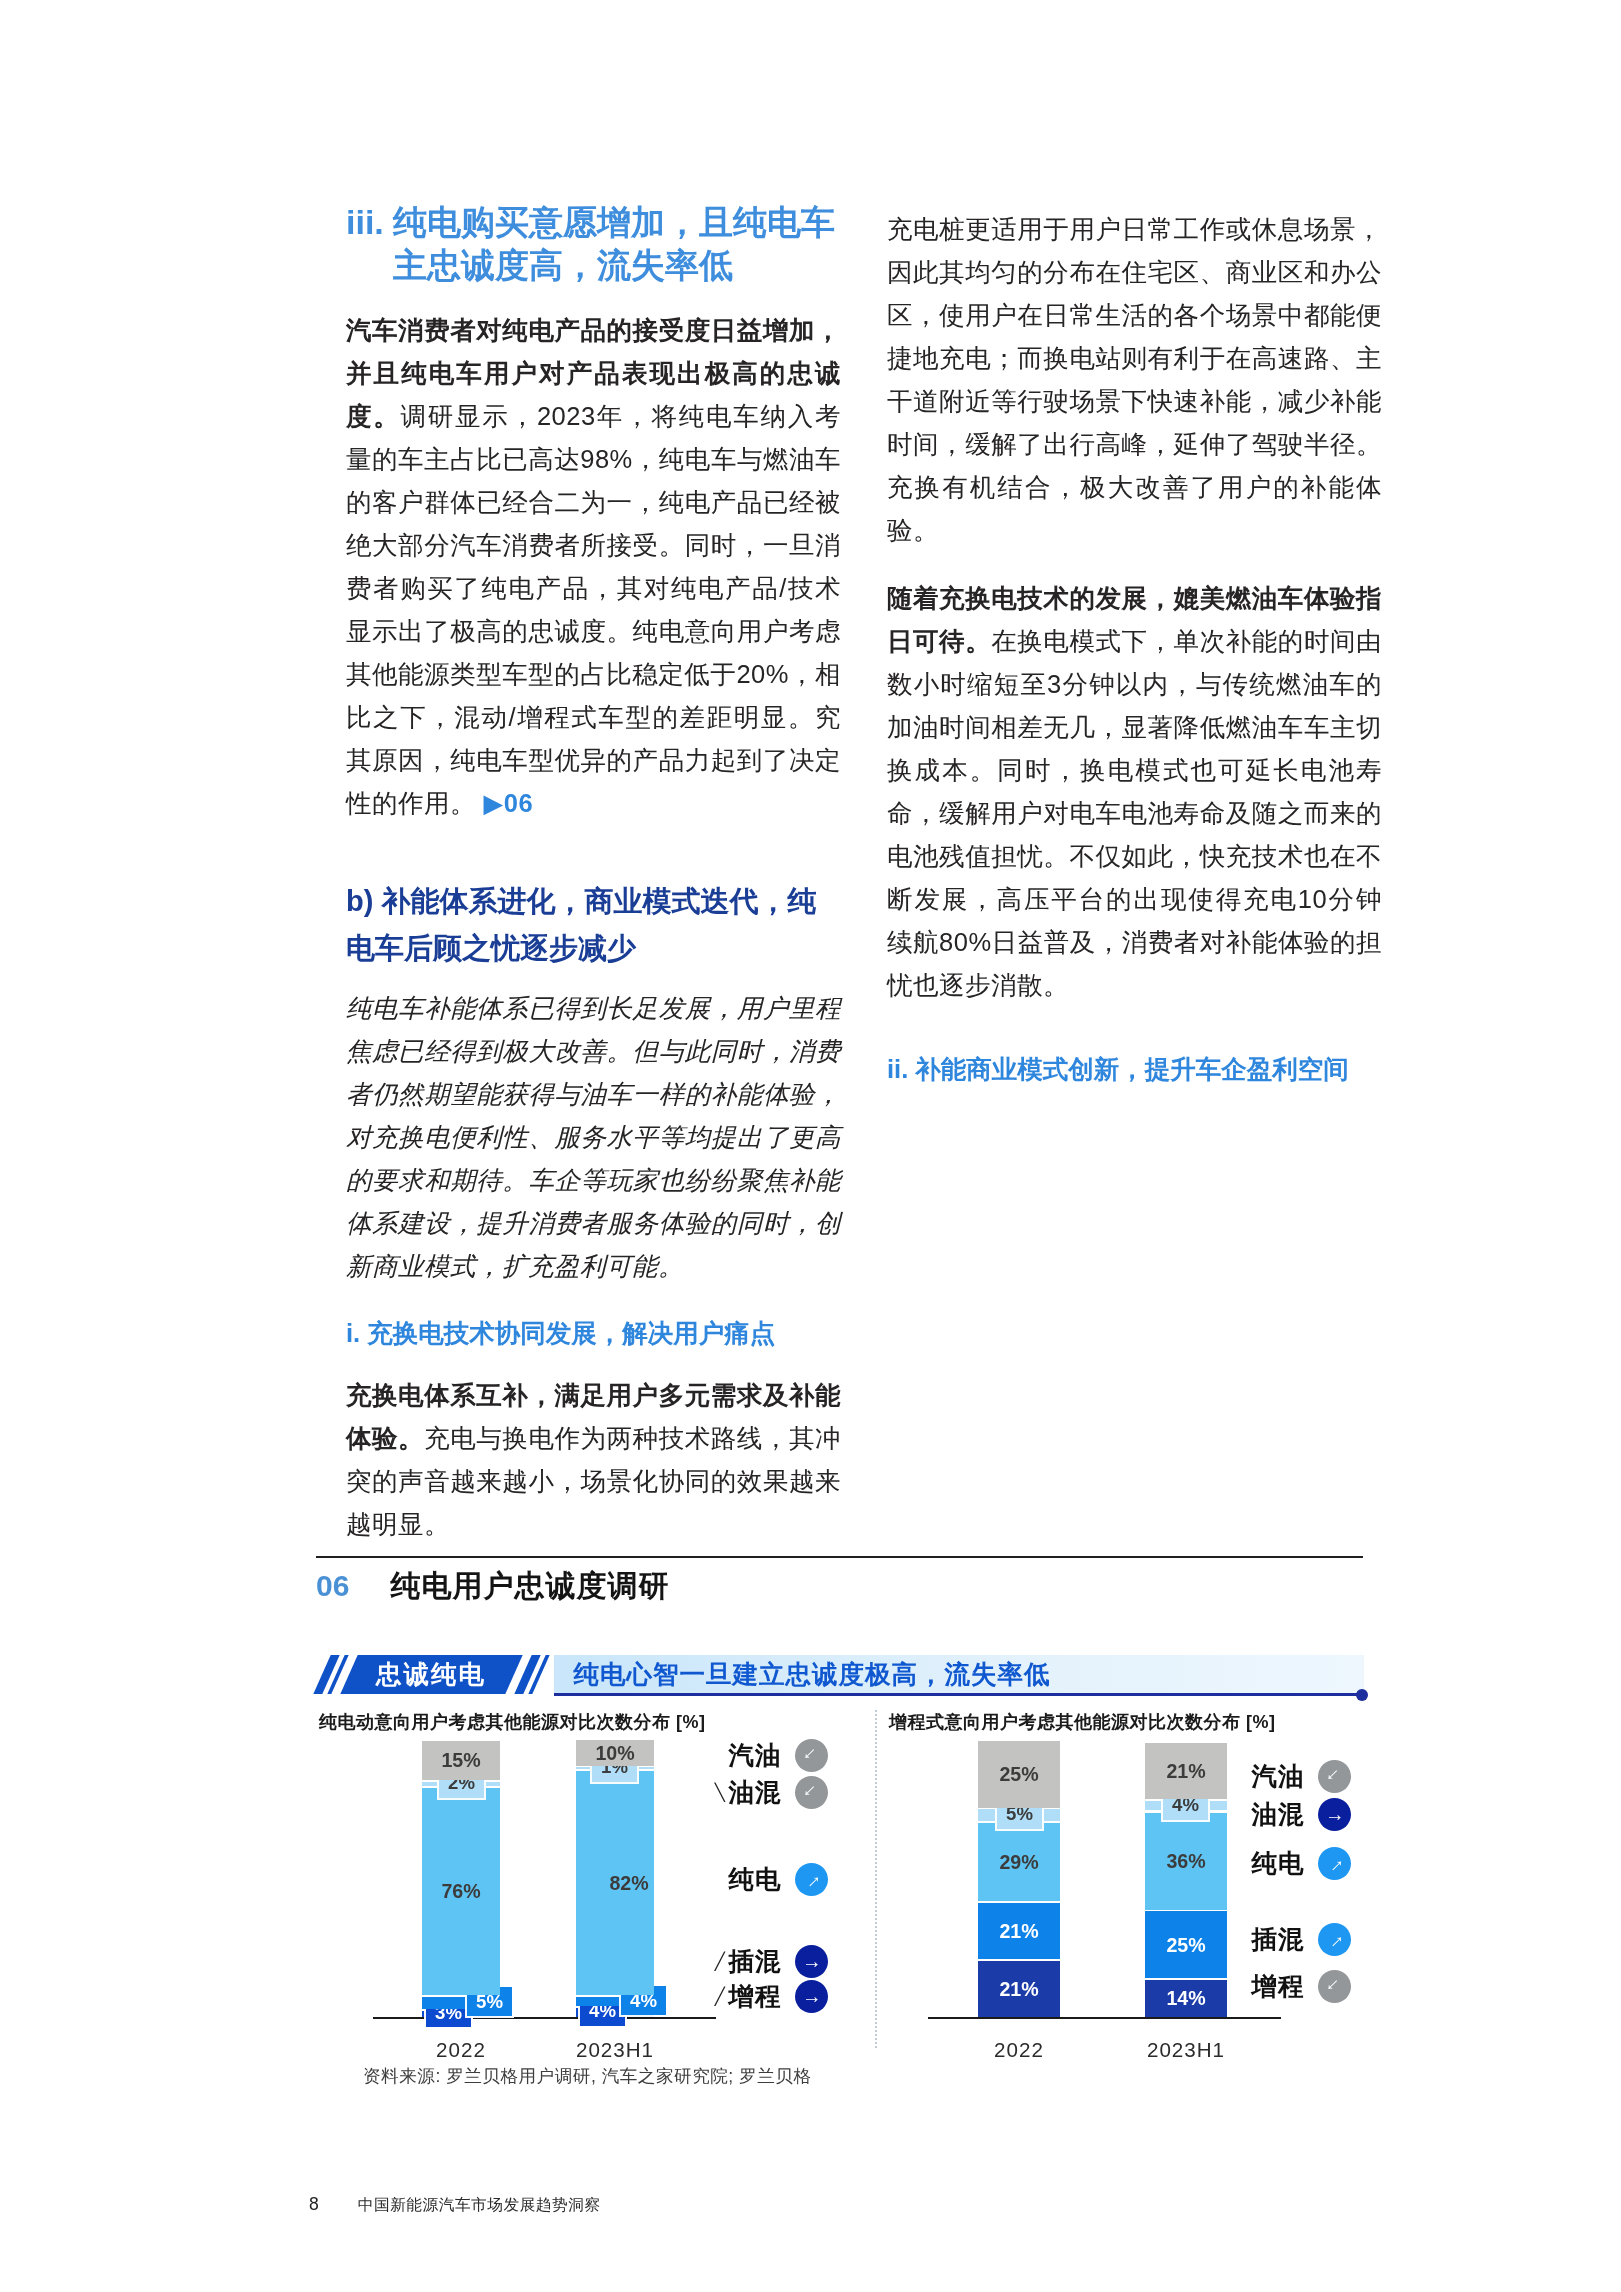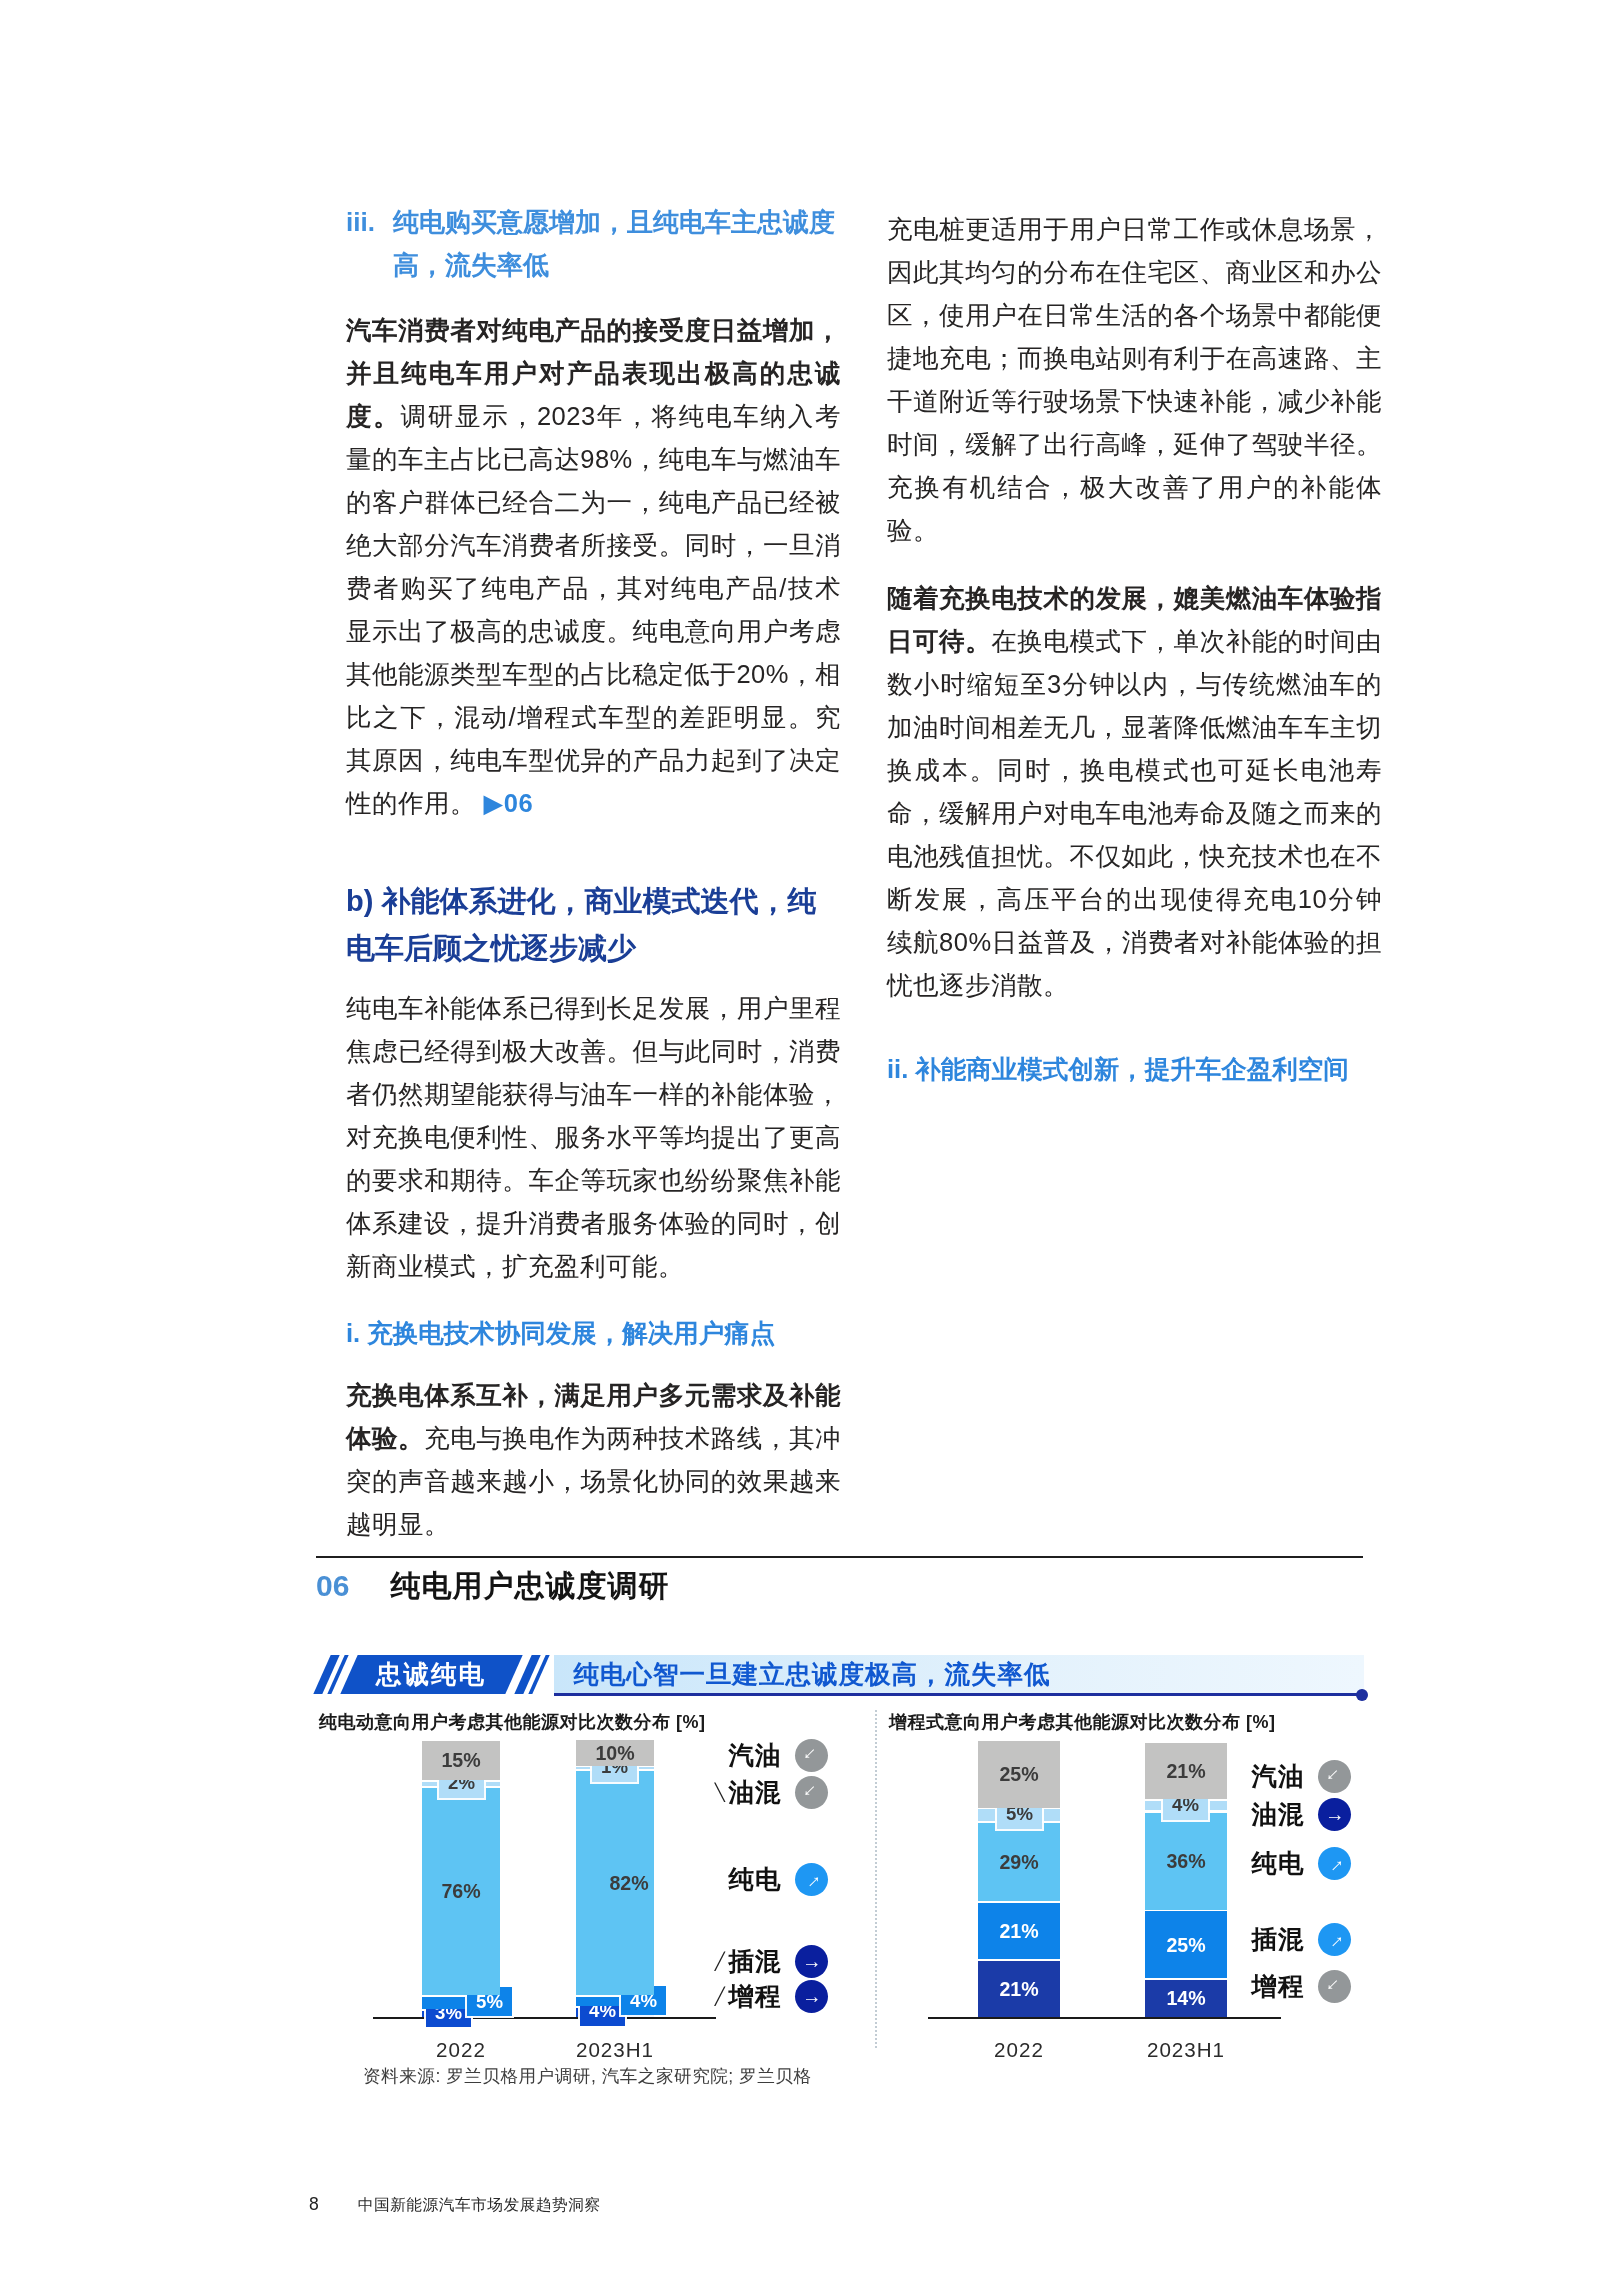--- a/index.html
+++ b/index.html
@@ -7,25 +7,25 @@
         font-family:"Liberation Sans","DejaVu Sans",sans-serif;color:#262424;overflow:hidden;}
 
   
   .col{position:absolute;width:495px;}
   .col-left{left:346px;top:201px;}
   .col-right{left:887px;top:208px;}
   .body-p{font-size:25.5px;line-height:43px;letter-spacing:0.5px;text-align:justify;margin:0;}
   .body-p b{font-weight:700;}
   .accent{color:#2e86dd;font-weight:700;}
 
-  .h-light{color:#3e8edd;font-weight:700;font-size:26px;line-height:43px;margin:0 0 21.6px 0;display:flex;}
+  .h-light{color:#3e8edd;font-weight:700;font-size:34px;line-height:43px;margin:0 0 21.6px 0;display:flex;}
   .h-light .marker{width:47px;flex:0 0 47px;}
   .h-sub{color:#2e86dd;font-weight:700;font-size:25.5px;line-height:43px;margin:23.5px 0 19.6px 0;}
   .h-navy{color:#1a3e96;font-weight:700;font-size:29px;line-height:47px;margin:53px 0 15.7px 0;}
-  .mt-p2{margin-top:15px;}
+  .mt-p2{margin-top:15px;font-style:italic;}
   .p-r2{margin-top:24.5px;}
   .h-sub-r{margin-top:41px;margin-bottom:22.5px;}
 
   
   .fig-rule{position:absolute;left:316px;top:1556px;width:1047px;height:2px;background:#1f1f1f;}
   .fig-title{position:absolute;left:316px;top:1566px;display:flex;align-items:baseline;gap:41px;}
   .fig-num{color:#4a90d5;font-size:30px;font-weight:700;}
   .fig-name{color:#141414;font-size:30px;font-weight:700;letter-spacing:1px;}
 
   .banner{position:absolute;left:319px;top:1655px;width:1045px;height:39px;display:flex;align-items:stretch;}

